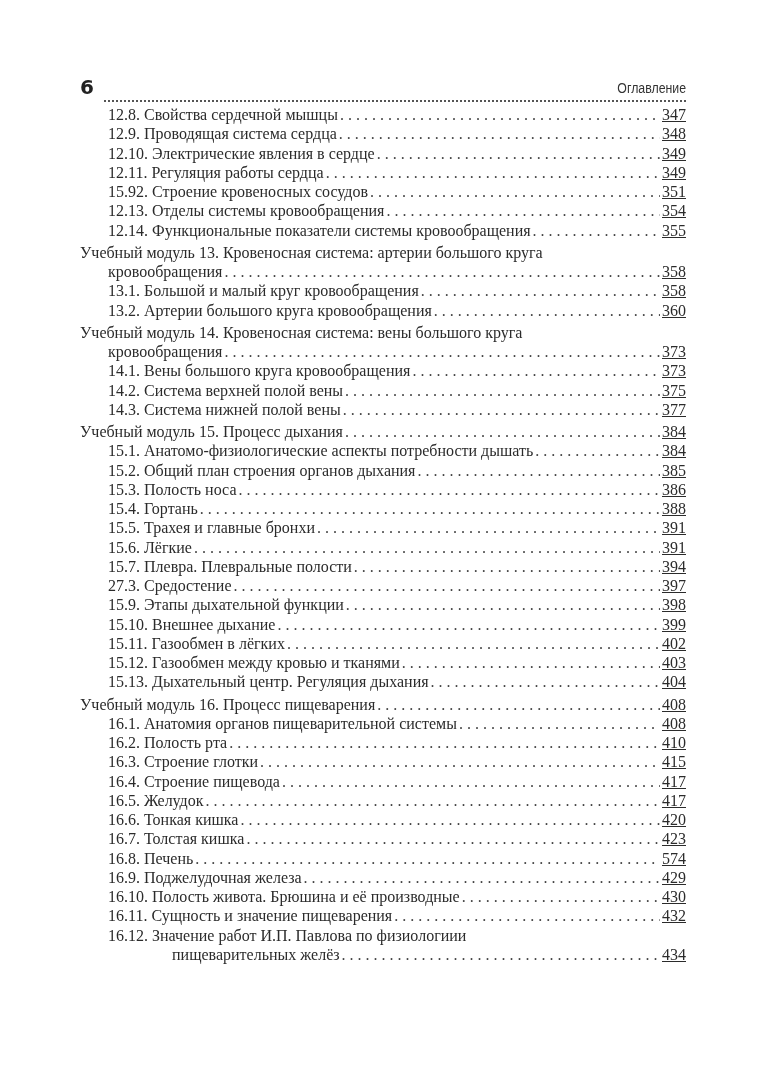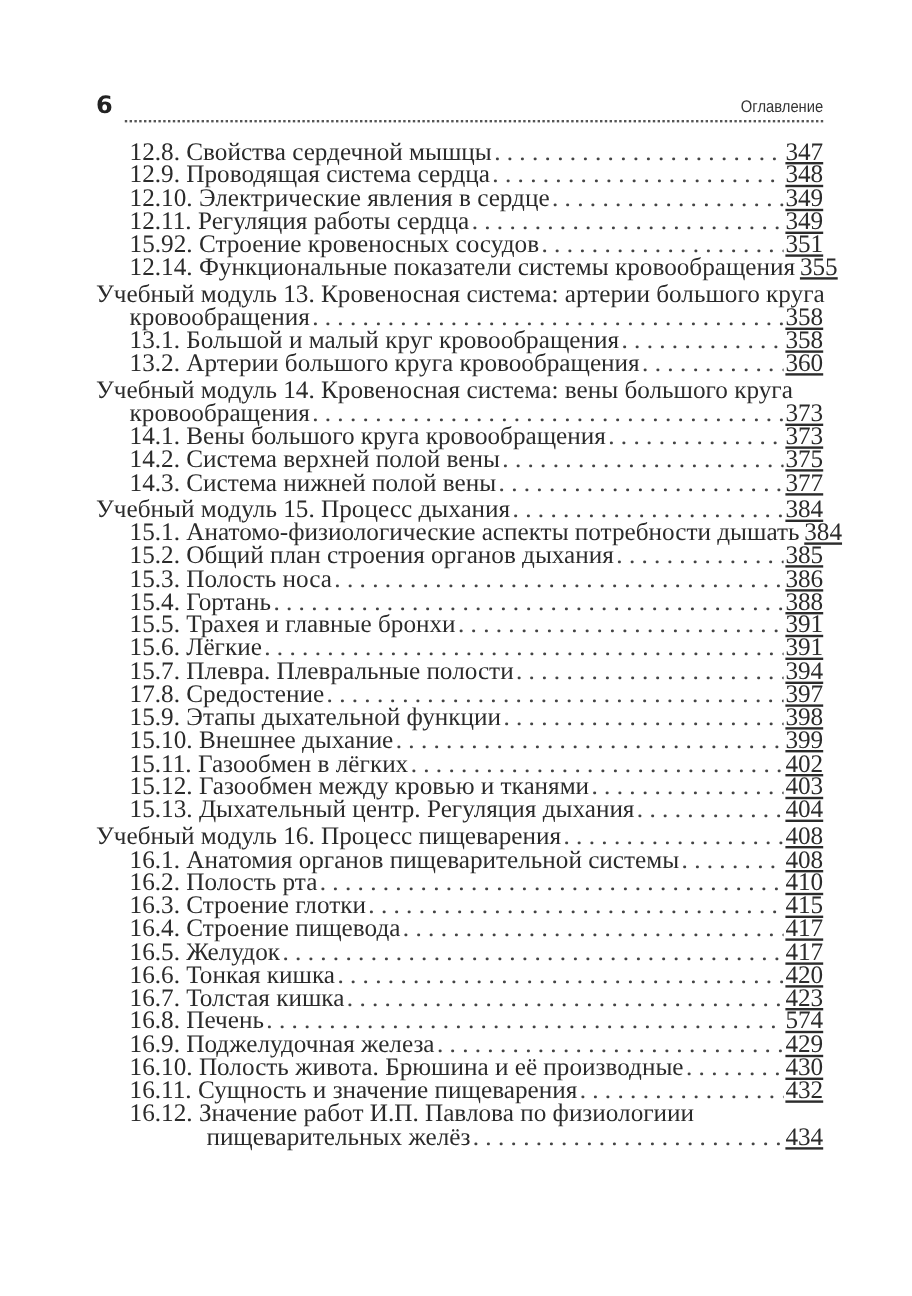--- a/index.html
+++ b/index.html
@@ -23,22 +23,22 @@
     font-family: "Liberation Sans", sans-serif; font-size: 14px; color: #333;
     line-height: 24px;
     transform: scaleX(0.88); transform-origin: right center;
   }
   .header-rule {
     position: absolute; left: 24px; right: 0; top: 28px;
     border-top: 2px dotted #555;
     height: 0;
   }
   .toc {
-    position: absolute; left: 80px; top: 117px; width: 606px;
-    font-family: "Liberation Serif", serif; font-size: 21px; color: #2b2b2b;
+    position: absolute; left: 80px; top: 105px; width: 606px;
+    font-family: "Liberation Serif", serif; font-size: 16px; color: #2b2b2b;
   }
   .row {
     position: relative; height: 19.25px; line-height: 19.25px;
     display: flex; align-items: baseline;
     white-space: nowrap;
   }
   .row.gap-before { margin-top: 3px; }
   .row .title { flex: 0 0 auto; }
   .row .leader {
     flex: 1 1 auto; overflow: hidden; margin: 0 2px;
@@ -84,20 +84,25 @@
       <span class="title">12.11. Регуляция работы сердца</span>
       <span class="leader"></span>
       <span class="pg">349</span>
     </div>
   <div class="row ind1">
       <span class="title">15.92. Строение кровеносных сосудов</span>
       <span class="leader"></span>
       <span class="pg">351</span>
     </div>
   <div class="row ind1">
+      <span class="title">12.13. Отделы системы кровообращения</span>
+      <span class="leader"></span>
+      <span class="pg">354</span>
+    </div>
+  <div class="row ind1">
       <span class="title">12.14. Функциональные показатели системы кровообращения</span>
       <span class="leader"></span>
       <span class="pg">355</span>
     </div>
 
   <div class="row gap-before">
       <span class="title"><span class="mod-label">Учебный модуль 13.</span> <span>Кровеносная система: артерии большого круга</span></span>
     </div>
   <div class="row ind1">
       <span class="title">кровообращения</span>
@@ -173,21 +178,21 @@
       <span class="title">15.6. Лёгкие</span>
       <span class="leader"></span>
       <span class="pg">391</span>
     </div>
   <div class="row ind1">
       <span class="title">15.7. Плевра. Плевральные полости</span>
       <span class="leader"></span>
       <span class="pg">394</span>
     </div>
   <div class="row ind1">
-      <span class="title">17.8. Средостение</span>
+      <span class="title">27.3. Средостение</span>
       <span class="leader"></span>
       <span class="pg">397</span>
     </div>
   <div class="row ind1">
       <span class="title">15.9. Этапы дыхательной функции</span>
       <span class="leader"></span>
       <span class="pg">398</span>
     </div>
   <div class="row ind1">
       <span class="title">15.10. Внешнее дыхание</span>

